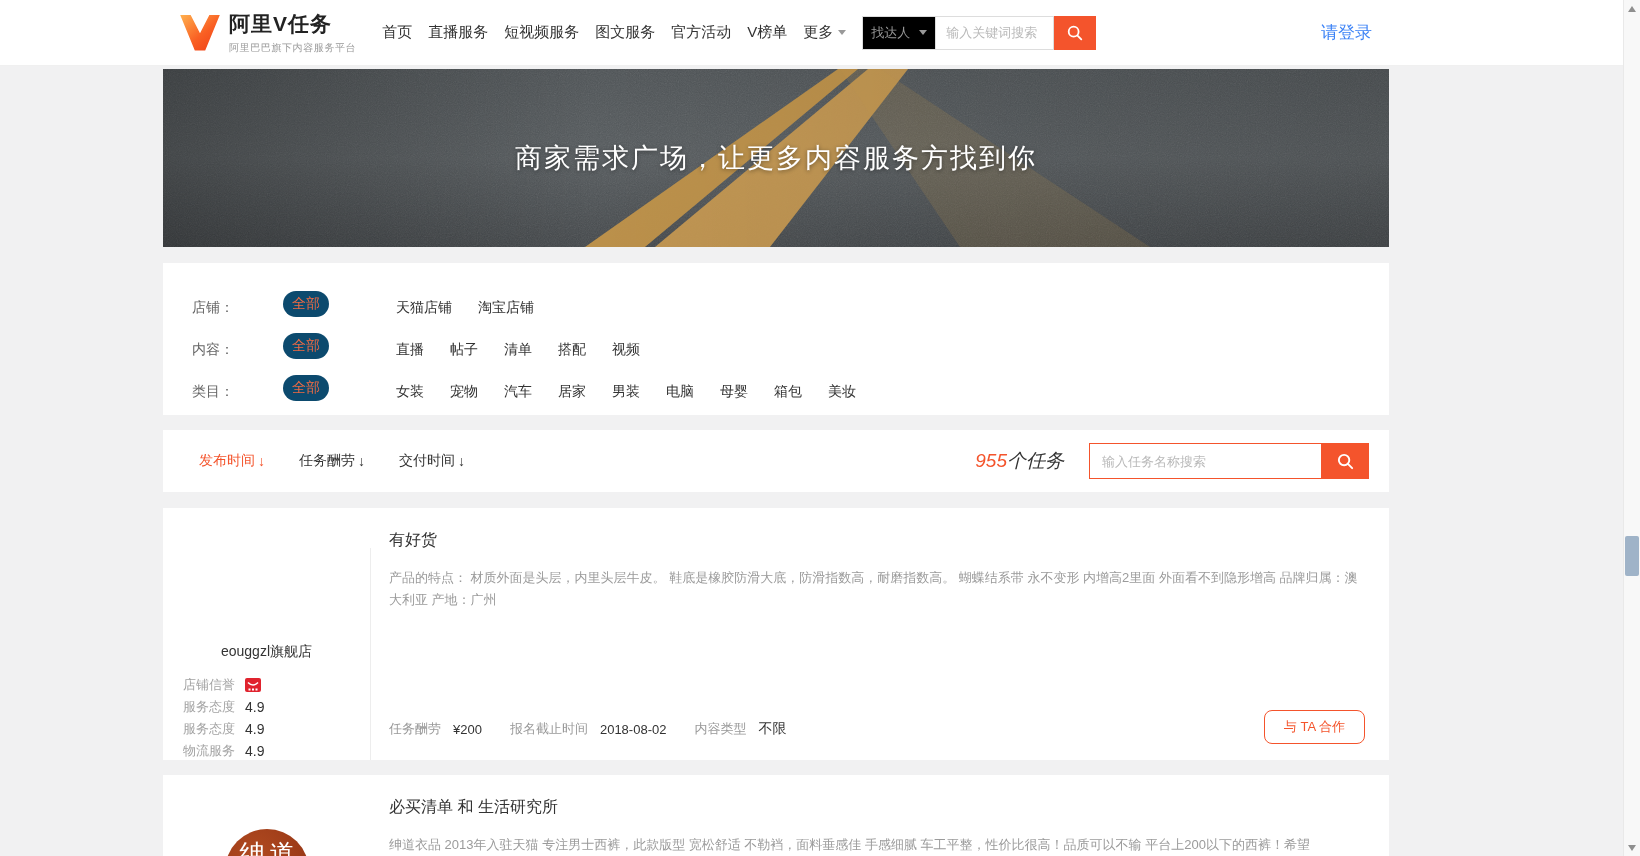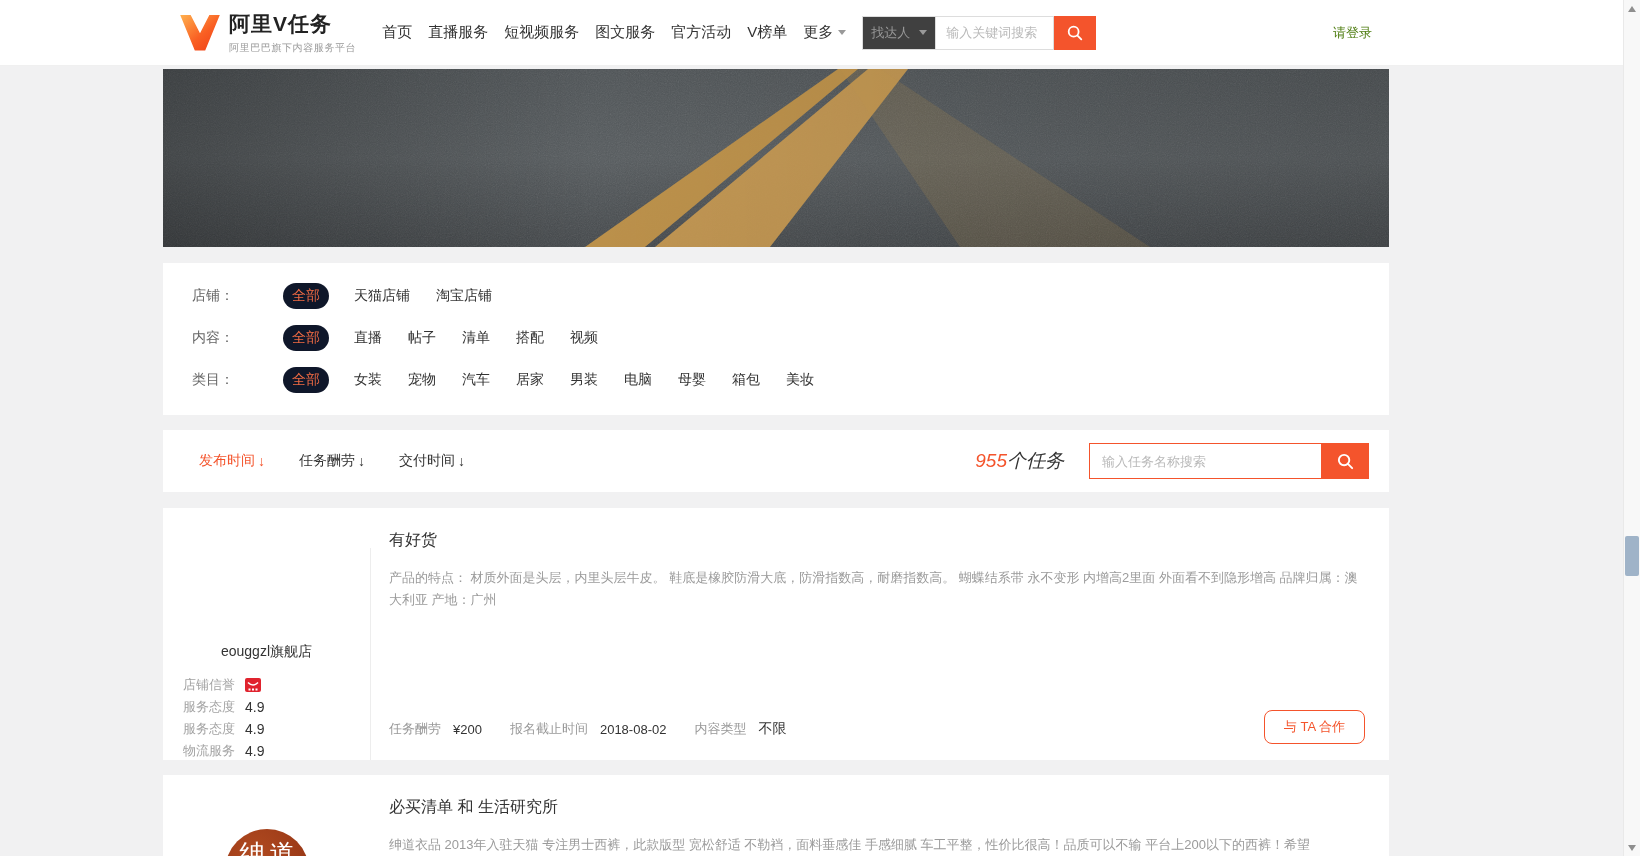--- a/index.html
+++ b/index.html
@@ -14,38 +14,38 @@
   .logo { display:flex; align-items:center; gap:9px; cursor:pointer; }
   .v-mark { width:40px; height:36px; flex:none;
     background:linear-gradient(140deg,#ffb14e 0%,#f95f23 55%,#ee3c16 100%);
     clip-path:polygon(0 0,26% 0,50% 52%,74% 0,100% 0,63% 100%,37% 100%); }
   .logo-text .brand { font-size:21px; font-weight:bold; color:#222; letter-spacing:1px; }
   .logo-text .subtitle { font-size:10px; color:#999; margin-top:3px; letter-spacing:.6px; }
   .nav { display:flex; align-items:center; gap:12px; margin-left:24px; font-size:15px; color:#333; }
   .nav-item { cursor:pointer; display:flex; align-items:center; gap:5px; padding:4px 2px; white-space:nowrap; }
   .caret { width:0; height:0; border-left:4px solid transparent; border-right:4px solid transparent; border-top:5px solid #999; }
   .hsearch { display:flex; align-items:stretch; height:34px; margin-left:14px; }
-  .hsearch-cat { width:74px; border:1px solid #ddd; display:flex; align-items:center; justify-content:space-between; padding:0 8px; color:#999; font-size:13px; background:#404040; cursor:pointer; }
+  .hsearch-cat { width:74px; border:1px solid #ddd; display:flex; align-items:center; justify-content:space-between; padding:0 8px; color:#999; font-size:13px; background:#000000; cursor:pointer; }
   .hsearch-input { width:118px; border:1px solid #ddd; border-left:none; padding:4px 10px; font-size:13px; outline:none; color:#333; }
   .hsearch-input::placeholder { color:#b9b9b9; }
   .hsearch-btn { width:42px; background:#f4542c; border:none; display:flex; align-items:center; justify-content:center; cursor:pointer; }
-  .login { margin-left:auto; font-size:13px; color:#4d7c0f; cursor:pointer; }
+  .login { margin-left:auto; font-size:17px; color:#3b82f6; cursor:pointer; }
 
   
   .banner { height:178px; margin-top:3px; position:relative; overflow:hidden; background:#4a4e52; }
   .banner svg.bg { position:absolute; inset:0; width:100%; height:100%; display:block; }
   .banner-title { position:absolute; z-index:2; width:100%; top:50%; transform:translateY(-50%);
     text-align:center; color:#fff; font-size:27px; letter-spacing:2px; text-shadow:0 1px 4px rgba(0,0,0,.45); }
 
   
   .filter-card { background:#fff; margin-top:16px; padding:12px 0 14px 29px; }
-  .filter-row { display:flex; align-items:center; height:42px; font-size:14px; }
+  .filter-row { display:flex; align-items:flex-end; height:42px; font-size:14px; }
   .filter-label { color:#666; width:91px; flex:none; }
-  .pill { background:#0f172a; color:#ef6a43; border-radius:13px; padding:4px 9px; margin-right:25px; cursor:pointer; }
-  .filter-options { display:flex; gap:26px; color:#333; }
+  .pill { background:#0c4a6e; color:#ef6a43; border-radius:13px; padding:4px 9px; margin-right:25px; cursor:pointer; }
+  .filter-options { display:flex; gap:26px; color:#333;margin-left:42px; }
   .filter-option { cursor:pointer; }
 
   
   .sort-card { background:#fff; margin-top:15px; height:62px; display:flex; align-items:center; padding:0 20px 0 36px; }
   .sort-item { margin-right:34px; font-size:14px; color:#333; cursor:pointer; display:flex; align-items:center; }
   .sort-item.active { color:#f4542c; }
   .sort-arrow { margin-left:3px; font-size:14px; }
   .count { margin-left:auto; font-size:19px; color:#333; margin-right:25px; white-space:nowrap;font-style:italic; }
   .count b { color:#f4542c; font-weight:normal; }
   .tsearch { display:flex; height:36px; }
@@ -145,20 +145,21 @@
           <feColorMatrix type="saturate" values="0"></feColorMatrix>
         </filter>
       </defs>
       <rect width="1226" height="178" fill="url(#asphalt)"></rect>
       <rect width="1226" height="178" filter="url(#grain)" opacity="0.16"></rect>
       <polygon points="422,178 482,178 695,0 675,0" fill="#c4964a" opacity="0.92"></polygon>
       <polygon points="492,178 607,178 745,0 705,0" fill="#cf9e52" opacity="0.88"></polygon>
       <polygon points="797,178 987,178 717,0 677,0" fill="#c79a50" opacity="0.18"></polygon>
       <rect width="1226" height="178" fill="url(#vig)"></rect>
     </svg>
+    <div class="banner-title">商家需求广场，让更多内容服务方找到你</div>
   </div>
 
   <div class="container filter-card">
     <div class="filter-row">
       <span class="filter-label">店铺：</span>
       <span class="pill">全部</span>
       <div class="filter-options">
         <span class="filter-option">天猫店铺</span>
         <span class="filter-option">淘宝店铺</span>
       </div>

